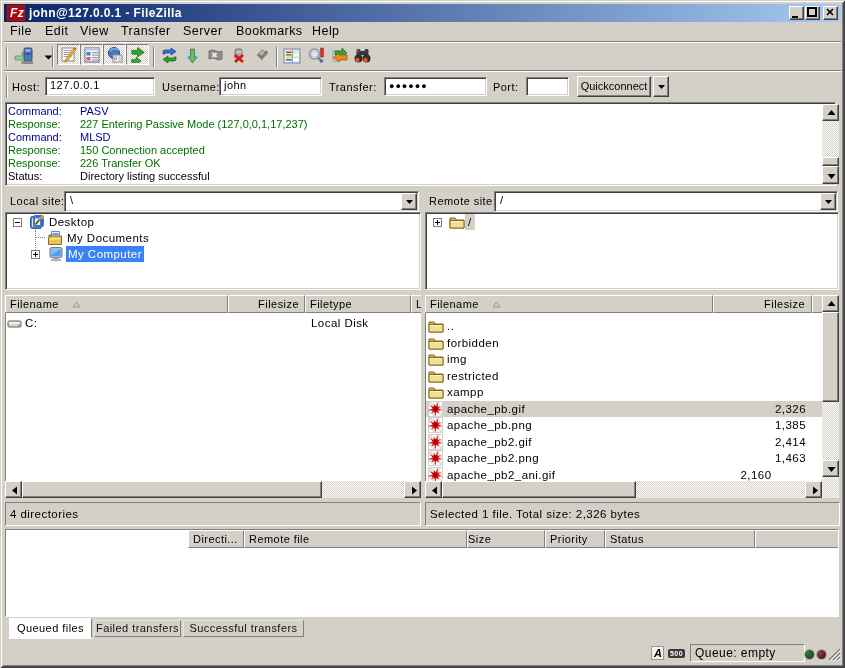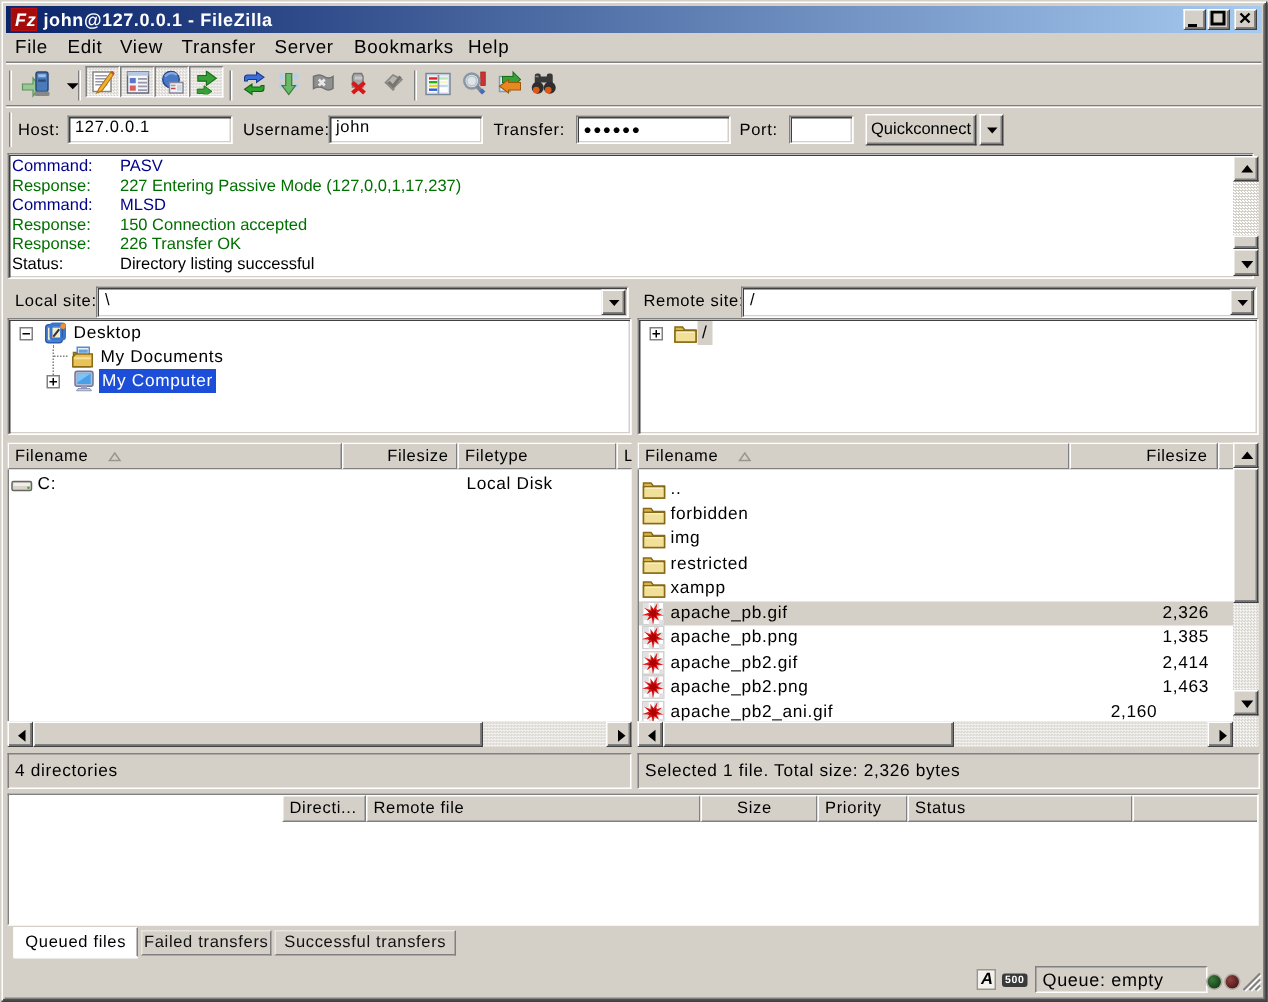--- a/index.html
+++ b/index.html
@@ -314,21 +314,21 @@
         <div class="abs" style="left:1px;top:3px;width:5px;height:1px;background:#000"></div>
         <div class="abs" style="left:3px;top:1px;width:1px;height:5px;background:#000"></div>
       </div>
       <svg class="abs" style="left:41px;top:32px" width="16" height="16" viewBox="0 0 16 16">
         <rect x="2" y="1.5" width="12" height="10" rx="1.5" fill="#b0b8d8" stroke="#707898"></rect>
         <rect x="3.5" y="3" width="9" height="7" fill="#4aa0e8"></rect>
         <path d="M3.5 3 L12.5 3 L3.5 9 z" fill="#7cc4f4"></path>
         <rect x="6" y="11.5" width="4" height="1.5" fill="#9aa2c0"></rect>
         <path d="M4 13 l8 0 1 1.5 -10 0 z" fill="#c0c8e0" stroke="#8890b0" stroke-width="0.6"></path>
       </svg>
-      <div class="abs" style="left:59px;top:32px;height:16px;line-height:16px;background:#1d4ed8;color:#fff;padding:0 2px">My Computer</div>
+      <div class="abs" style="left:59px;top:32px;height:16px;line-height:16px;background:#3b82f6;color:#fff;padding:0 2px">My Computer</div>
     </div>
 
     <div class="abs" id="localheader" style="left:5px;top:295px;width:416px;height:18px;overflow:hidden">
       <div class="hseg" style="left:0;width:223px">Filename
         <svg class="abs" style="left:66px;top:5px" width="9" height="8">
             <path d="M4.5 1 L8 6 L1 6 z" fill="none" stroke="#9a968e"></path>
           </svg>
       </div>
       <div class="hseg" style="left:223px;width:77px;text-align:right;padding-right:5px;padding-left:0">Filesize</div>
       <div class="hseg" style="left:300px;width:106px">Filetype</div>
@@ -489,21 +489,21 @@
       </div>
 
     <div class="abs sunken1" style="left:425px;top:502px;width:415px;height:24px;line-height:22px;padding-left:4px;background:#d4d0c8;font-size:11.5px">Selected 1 file. Total size: 2,326 bytes</div>
   </div>
 
   <div class="abs" id="queue">
     <div class="abs white" style="left:5px;top:529px;width:834px;height:88px;border:1px solid #808080;border-bottom-color:#fff;border-right-color:#fff"></div>
     <div class="abs" style="left:6px;top:530px;width:832px;height:18px;overflow:hidden">
       <div class="hseg" style="left:182px;width:56px">Directi...</div>
       <div class="hseg" style="left:238px;width:223px">Remote file</div>
-      <div class="hseg" style="left:461px;width:78px;text-align:center;padding-right:6px;padding-left:0">Size</div>
+      <div class="hseg" style="left:461px;width:78px;text-align:left;padding-right:6px;padding-left:0">Size</div>
       <div class="hseg" style="left:539px;width:60px">Priority</div>
       <div class="hseg" style="left:599px;width:150px">Status</div>
       <div class="hseg" style="left:749px;width:90px"></div>
     </div>
 
     <div class="abs" style="left:9px;top:618px;width:83px;height:20px;background:#fff;border:1px solid;border-color:#fff #808080 #fff #fff;box-shadow:0 1px 0 #fff;font-weight:normal;text-align:center;line-height:19px;z-index:2">Queued files</div>
     <div class="abs" style="left:94px;top:620px;width:87px;height:17px;background:#d4d0c8;border:1px solid;border-color:#e8e6e0 #808080 #808080 #e8e6e0;text-align:center;line-height:15px;color:#111">Failed transfers</div>
     <div class="abs" style="left:183px;top:620px;width:121px;height:17px;background:#d4d0c8;border:1px solid;border-color:#e8e6e0 #808080 #808080 #e8e6e0;text-align:center;line-height:15px;color:#111">Successful transfers</div>
   </div>
 

